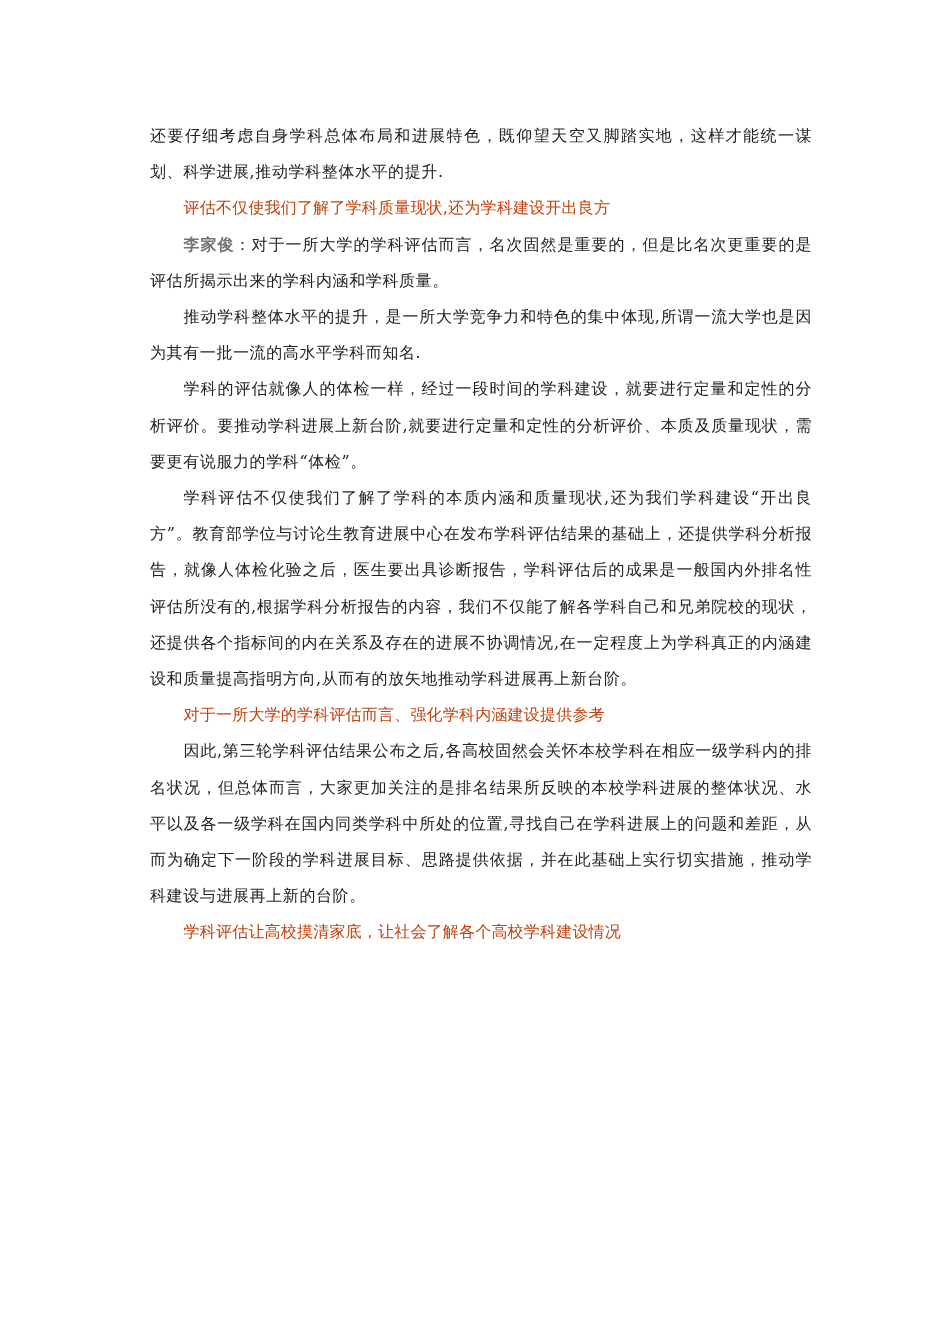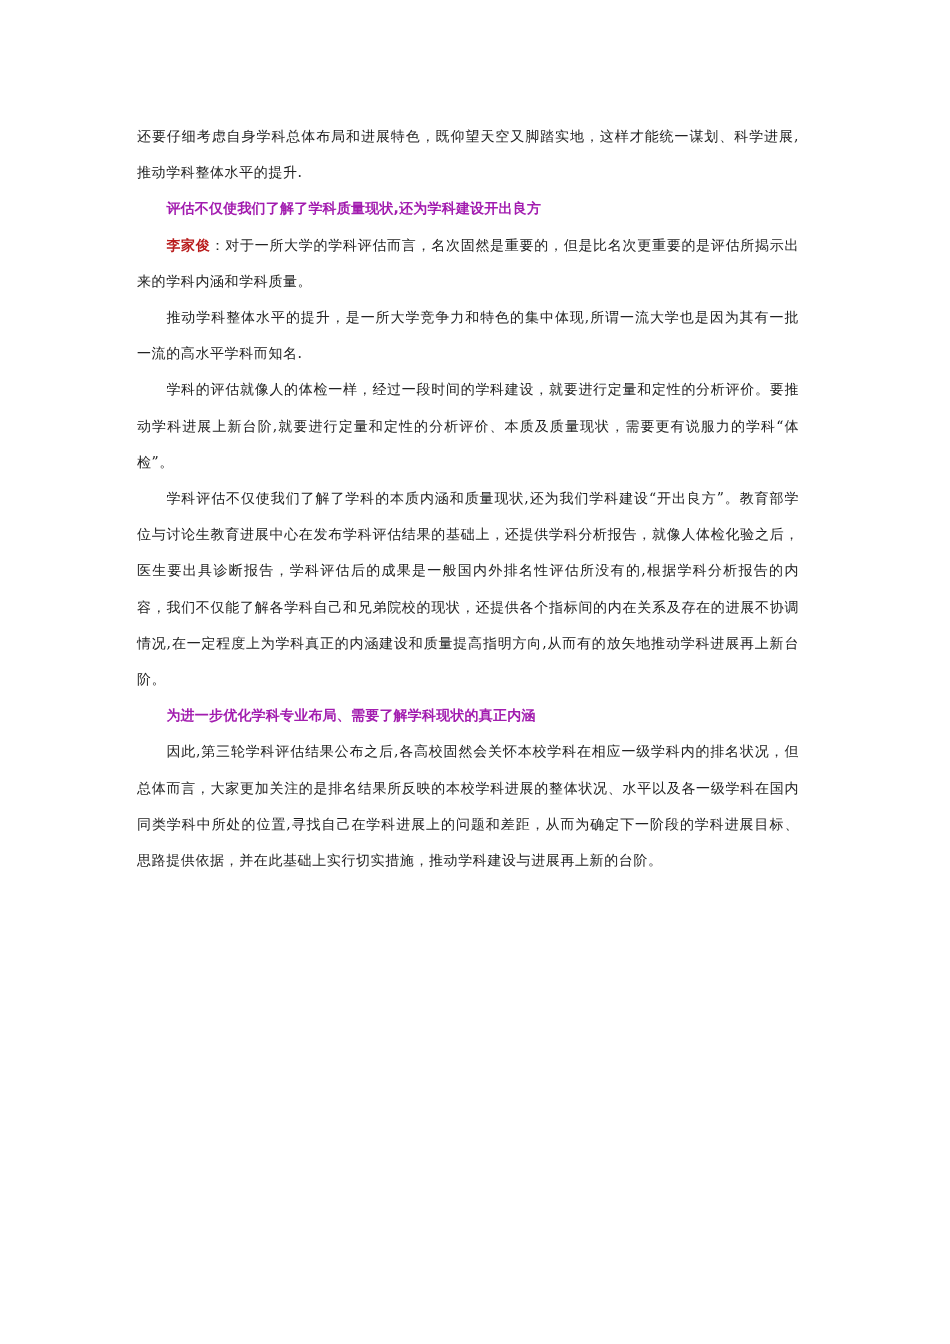--- a/index.html
+++ b/index.html
@@ -1,37 +1,38 @@
 <!DOCTYPE html>
 <html><head>
 <meta charset="utf-8">
 <style>
   html, body { margin: 0; padding: 0; background: #ffffff; }
   body { width: 950px; height: 1344px; position: relative; overflow: hidden; }
   .page {
     position: absolute;
-    left: 137px;
+    left: 150px;
     top: 118px;
     width: 662px;
     font-family: "DejaVu Serif", "Liberation Serif", serif;
-    font-size: 14px;
+    font-size: 16px;
     line-height: 36.2px;
     color: #222222;
     letter-spacing: 0.6px;
   }
   .para { margin: 0; text-align: justify; text-align-last: left; }
   .indent { text-indent: 2.1em; }
-  .heading { font-weight: bold; color: #a21caf; font-family: "DejaVu Sans", "Liberation Sans", sans-serif; letter-spacing: 0.2px; }
-  .speaker { font-weight: bold; color: #b91c1c; font-family: "DejaVu Sans", "Liberation Sans", sans-serif; }
+  .heading { font-weight: normal; color: #c2410c; font-family: "DejaVu Sans", "Liberation Sans", sans-serif; letter-spacing: 0.2px; }
+  .speaker { font-weight: bold; color: #737373; font-family: "DejaVu Sans", "Liberation Sans", sans-serif; }
 </style>
 </head>
 <body>
 
 <div class="page">
   <p class="para">还要仔细考虑自身学科总体布局和进展特色，既仰望天空又脚踏实地，这样才能统一谋划、科学进展,推动学科整体水平的提升.</p>
   <p class="para indent heading">评估不仅使我们了解了学科质量现状,还为学科建设开出良方</p>
   <p class="para indent"><span class="speaker">李家俊</span><span>：</span><span>对于一所大学的学科评估而言，名次固然是重要的，但是比名次更重要的是评估所揭示出来的学科内涵和学科质量。</span></p>
   <p class="para indent">推动学科整体水平的提升，是一所大学竞争力和特色的集中体现,所谓一流大学也是因为其有一批一流的高水平学科而知名.</p>
   <p class="para indent">学科的评估就像人的体检一样，经过一段时间的学科建设，就要进行定量和定性的分析评价。要推动学科进展上新台阶,就要进行定量和定性的分析评价、本质及质量现状，需要更有说服力的学科“体检”。</p>
   <p class="para indent">学科评估不仅使我们了解了学科的本质内涵和质量现状,还为我们学科建设“开出良方”。教育部学位与讨论生教育进展中心在发布学科评估结果的基础上，还提供学科分析报告，就像人体检化验之后，医生要出具诊断报告，学科评估后的成果是一般国内外排名性评估所没有的,根据学科分析报告的内容，我们不仅能了解各学科自己和兄弟院校的现状，还提供各个指标间的内在关系及存在的进展不协调情况,在一定程度上为学科真正的内涵建设和质量提高指明方向,从而有的放矢地推动学科进展再上新台阶。</p>
-  <p class="para indent heading">为进一步优化学科专业布局、需要了解学科现状的真正内涵</p>
+  <p class="para indent heading">对于一所大学的学科评估而言、强化学科内涵建设提供参考</p>
   <p class="para indent">因此,第三轮学科评估结果公布之后,各高校固然会关怀本校学科在相应一级学科内的排名状况，但总体而言，大家更加关注的是排名结果所反映的本校学科进展的整体状况、水平以及各一级学科在国内同类学科中所处的位置,寻找自己在学科进展上的问题和差距，从而为确定下一阶段的学科进展目标、思路提供依据，并在此基础上实行切实措施，推动学科建设与进展再上新的台阶。</p>
+  <p class="para indent heading">学科评估让高校摸清家底，让社会了解各个高校学科建设情况</p>
 </div>
 
 </body></html>

